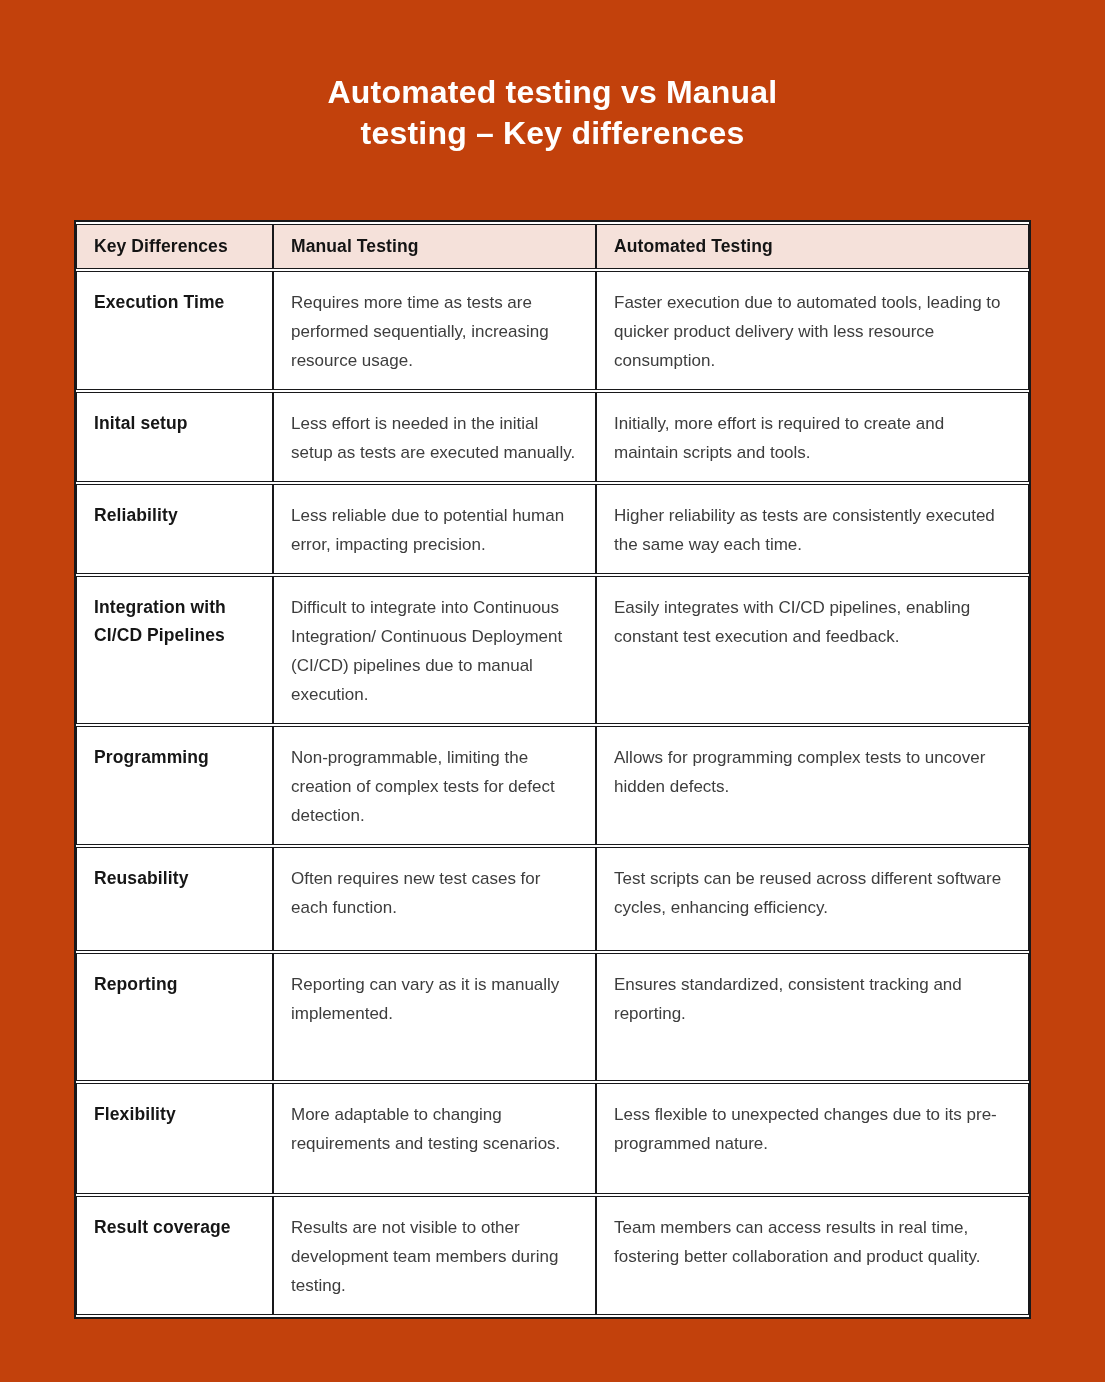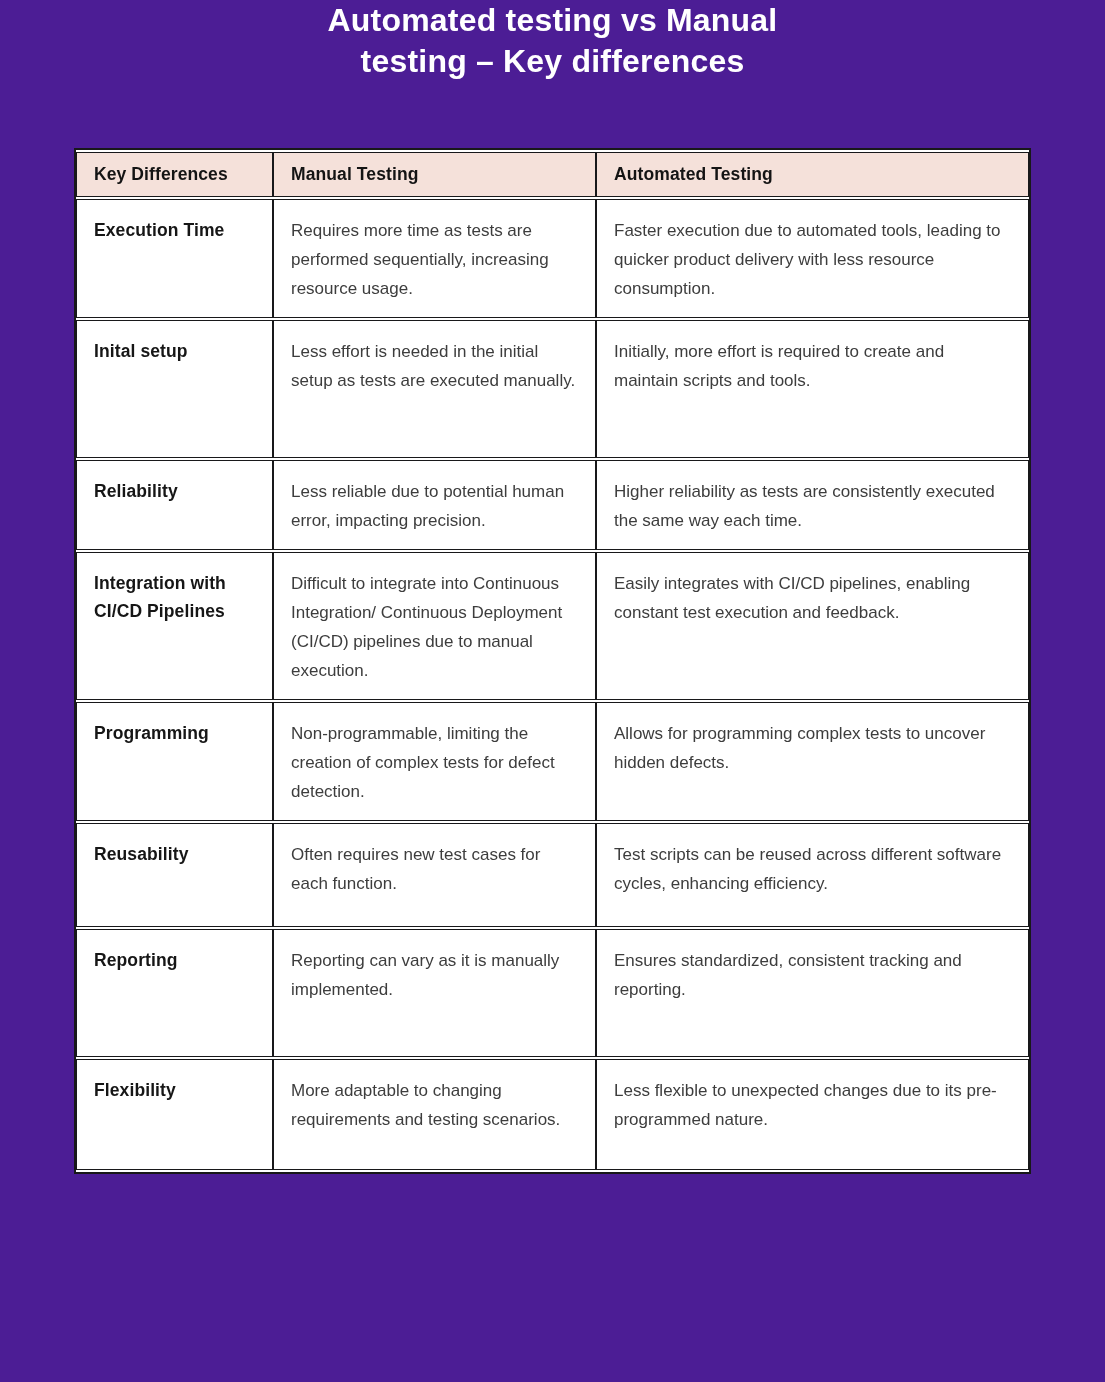--- a/index.html
+++ b/index.html
@@ -2,23 +2,24 @@
 <html><head>
 <meta charset="utf-8">
 <style>
   html, body {
     margin: 0;
     padding: 0;
   }
   .page {
     width: 1105px;
     height: 1382px;
-    background: #4c1d95;
+    background: #c2410c;
     font-family: "Liberation Sans", "DejaVu Sans", sans-serif;
     box-sizing: border-box;
+    padding-top: 72px;
     overflow: hidden;
   }
   .title {
     margin: 0 auto 0 auto;
     text-align: center;
     color: #ffffff;
     font-size: 32px;
     font-weight: 700;
     line-height: 41px;
     letter-spacing: 0.2px;
@@ -63,21 +64,21 @@
     font-weight: 700;
     font-size: 17.5px;
     line-height: 28px;
     letter-spacing: 0.1px;
   }
   .cmp-table td.cell-text {
     color: #3d3d3d;
   }
   
   #table-body tr:nth-child(1) { height: 110px; }
-  #table-body tr:nth-child(2) { height: 138px; }
+  #table-body tr:nth-child(2) { height: 90px; }
   #table-body tr:nth-child(3) { height: 86px;  }
   #table-body tr:nth-child(4) { height: 130px; }
   #table-body tr:nth-child(5) { height: 104px; }
   #table-body tr:nth-child(6) { height: 104px; }
   #table-body tr:nth-child(7) { height: 128px; }
   #table-body tr:nth-child(8) { height: 111px; }
   #table-body tr:nth-child(9) { height: 106px; }
 </style>
 </head>
 <body>
@@ -137,16 +138,21 @@
         <tr>
           <td class="cell-key">Reporting</td>
           <td class="cell-text">Reporting can vary as it is manually implemented.</td>
           <td class="cell-text">Ensures standardized, consistent tracking and reporting.</td>
         </tr>
         <tr>
           <td class="cell-key">Flexibility</td>
           <td class="cell-text">More adaptable to changing requirements and testing scenarios.</td>
           <td class="cell-text">Less flexible to unexpected changes due to its pre-programmed nature.</td>
         </tr>
+        <tr>
+          <td class="cell-key">Result coverage</td>
+          <td class="cell-text">Results are not visible to other development team members during testing.</td>
+          <td class="cell-text">Team members can access results in real time, fostering better collaboration and product quality.</td>
+        </tr>
       </tbody>
   </table>
 
 </div>
 
 </body></html>

